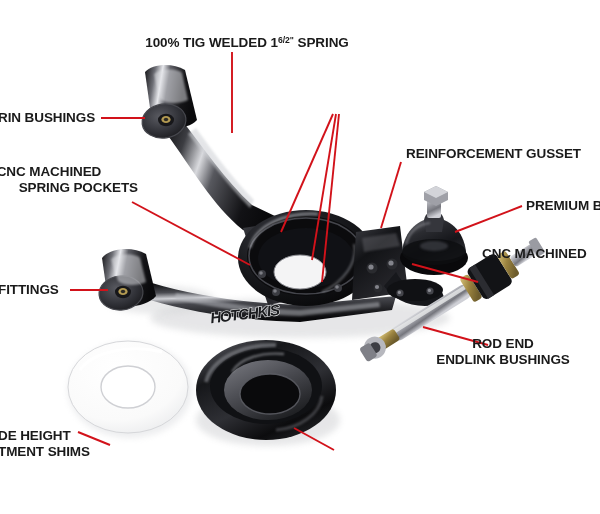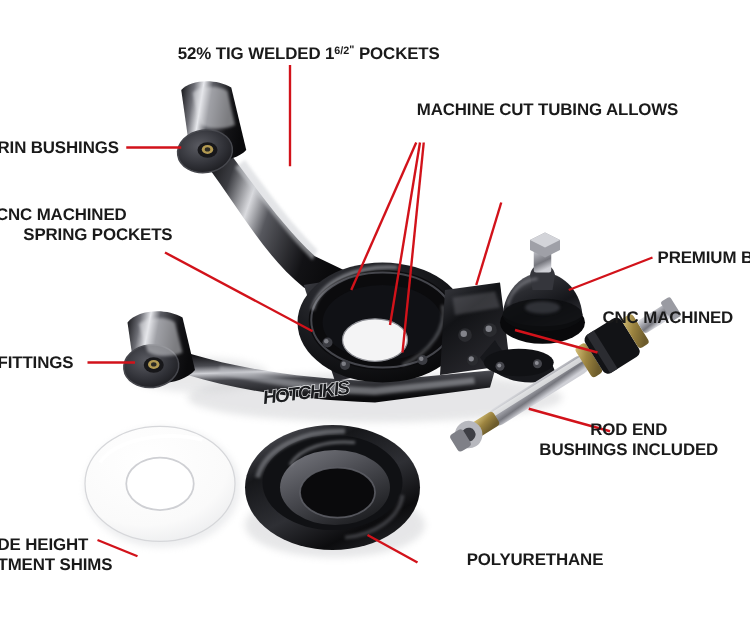--- a/index.html
+++ b/index.html
@@ -269,56 +269,57 @@
       <line x1="401" y1="162" x2="381" y2="228"></line>
       <line x1="522" y1="206" x2="455" y2="232"></line>
       <line x1="478" y1="282" x2="412" y2="264"></line>
       <line x1="488" y1="345" x2="423" y2="327"></line>
       <line x1="334" y1="450" x2="294" y2="428"></line>
       <line x1="110" y1="445" x2="78" y2="432"></line>
     </g>
   </svg>
 
   <div class="lbl ctr" style="left:130px; top:32px; width:234px;">
-    <span>52% TIG WELDED 1</span><span class="frac"><span>6/2</span><span class="q">"</span></span><span> POCKETS</span>
+    <span>100% TIG WELDED 1</span><span class="frac"><span>6/2</span><span class="q">"</span></span><span> SPRING</span>
   </div>
 
   <div class="lbl ctr" style="left:276px; top:80px; width:324px;">
-    <div>MACHINE CUT TUBING ALLOWS</div>
   </div>
 
   <div class="lbl" style="left:-2px; top:110px;">
     <span>RIN BUSHINGS</span>
   </div>
 
   <div class="lbl rt" style="left:-40px; top:164px; width:178px;">
     <div style="text-align:center;">CNC MACHINED</div>
     <div style="text-align:right;">SPRING POCKETS</div>
   </div>
 
   <div class="lbl" style="left:-2px; top:282px;">
     <span>FITTINGS</span>
   </div>
 
   <div class="lbl" style="left:-2px; top:428px;">
     <div>DE HEIGHT</div>
     <div>TMENT SHIMS</div>
   </div>
 
+  <div class="lbl" style="left:406px; top:146px;">
+    <span>REINFORCEMENT GUSSET</span>
+  </div>
 
   <div class="lbl" style="left:526px; top:198px;">
     <span>PREMIUM BALL JOINT</span>
   </div>
 
   <div class="lbl" style="left:482px; top:246px;">
     <div>CNC MACHINED</div>
   </div>
 
   <div class="lbl ctr" style="left:407px; top:336px; width:192px;">
     <div>ROD END</div>
-    <div>BUSHINGS INCLUDED</div>
+    <div>ENDLINK BUSHINGS</div>
   </div>
 
   <div class="lbl ctr" style="left:340px; top:440px; width:176px;">
-    <div>POLYURETHANE</div>
   </div>
 
 </div>
 
 </body></html>

